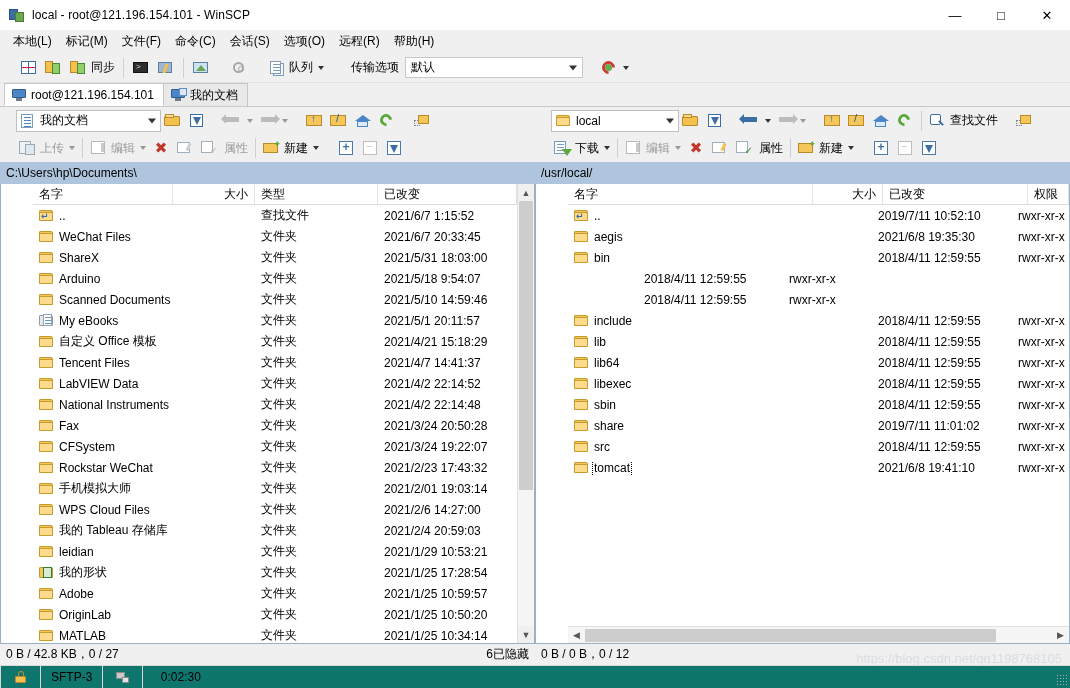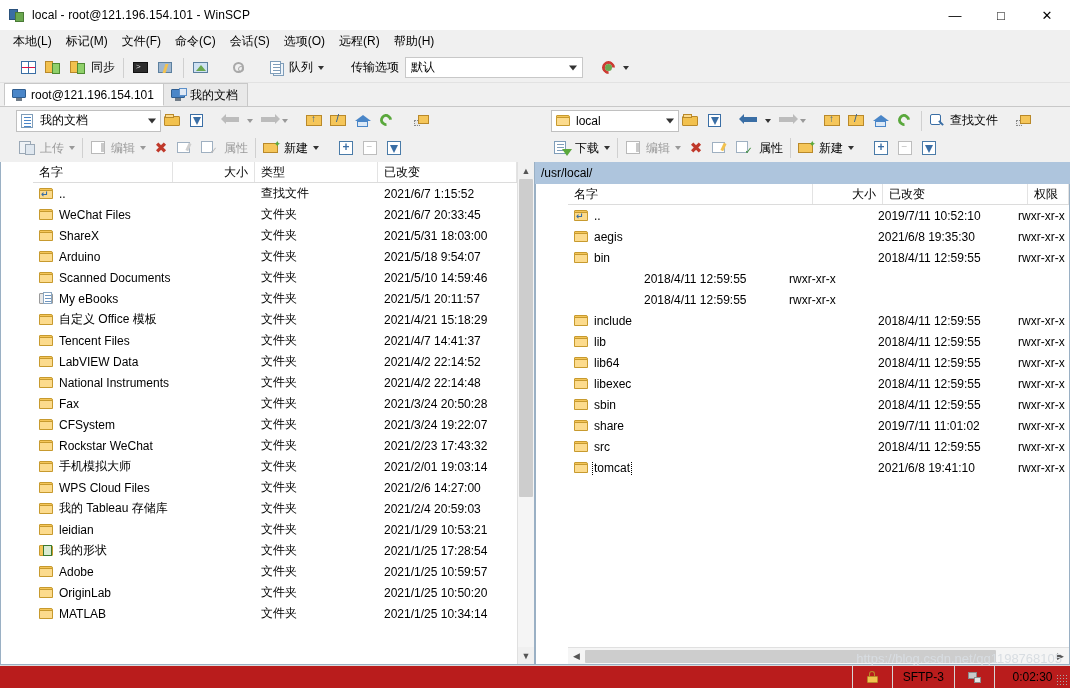--- a/index.html
+++ b/index.html
@@ -115,22 +115,22 @@
   .hsb .track { flex:1 1 auto; height:15px; position:relative;}
   .hsb .thumb { position:absolute; top:1px; bottom:1px; background:#cdcdcd; border-radius:1px;}
 
   .listbody { flex:1 1 auto; display:flex; min-height:0;margin-left:32px;}
 
   
   .statusrow { height:21px; flex:0 0 21px; display:flex; background:#f0f0f0; font-size:12px; align-items:center;}
   .st-cell { display:flex; align-items:center; height:21px; padding:0 6px;}
   .st-left { width:535px; flex:0 0 535px; justify-content:space-between;}
   .st-right { flex:1 1 auto;}
-  .bottombar { height:23px; flex:0 0 23px; display:flex; align-items:center; justify-content:flex-end;
-      background:#b91c1c; border-top:1px solid #dcdcdc; position:relative;}
+  .bottombar { height:23px; flex:0 0 23px; display:flex; align-items:center; 
+      background:#0f766e; border-top:1px solid #dcdcdc; position:relative;}
   .bb-cell { height:22px; display:flex; align-items:center; justify-content:center; padding:0 10px;
      border-left:1px solid #d6d6d6; font-size:12px; min-width:40px;}
   .lock { width:11px;height:12px; position:relative;}
   .lock .body { position:absolute; bottom:0; left:0; width:11px; height:7px; background:#f2c14e; border:1px solid #b9892a; border-radius:1px;}
   .lock .shack { position:absolute; top:0; left:2.5px; width:6px; height:6px; border:1.5px solid #b9892a; border-bottom:none; border-radius:3px 3px 0 0;}
   .netico { width:13px;height:11px; position:relative;}
   .netico i { position:absolute; left:0;top:0;width:9px;height:7px;background:#c9c9c9;border:1px solid #8c8c8c;}
   .netico b { position:absolute; right:0;bottom:0;width:7px;height:6px;background:#e3e3e3;border:1px solid #8c8c8c;}
   .grip-res { position:absolute; right:2px; bottom:2px; width:12px; height:12px;
      background-image: radial-gradient(#aaa 40%, transparent 41%); background-size:3px 3px;}
@@ -437,20 +437,23 @@
           <span class="ic plusbox"></span>
         </div>
         <div class="tb-btn">
           <span class="ic minusbox"></span>
         </div>
         <div class="tb-btn">
           <span class="ic filterbox"></span>
         </div>
       </div>
 
+      <div class="addressbar">
+        <span>C:\Users\hp\Documents\</span>
+      </div>
 
       <div class="listwrap">
         <div class="listbody">
           <div style="flex:1 1 auto; display:flex; flex-direction:column; min-width:0;">
             <div class="hdr">
               <div class="col" style="width:140px">名字</div>
               <div class="col num" style="width:82px">大小</div>
               <div class="col" style="width:123px">类型</div>
               <div class="col" style="flex:1 1 auto">已改变</div>
             </div>
@@ -1221,20 +1224,29 @@
                 <div class="thumb" style="left:0; width:88%"></div>
               </div>
               <div class="arw">▶</div>
             </div>
           </div>
         </div>
       </div>
     </div>
   </div>
 
+  <div class="statusrow">
+    <div class="st-cell st-left">
+      <span>0 B / 42.8 KB，0 / 27</span>
+      <span>6已隐藏</span>
+    </div>
+    <div class="st-cell st-right">
+      <span>0 B / 0 B，0 / 12</span>
+    </div>
+  </div>
 
   <div class="bottombar">
     <div class="watermark">https://blog.csdn.net/qq1198768105</div>
     <div class="bb-cell">
       <span class="lock">
           <span class="shack"></span>
           <span class="body"></span>
         </span>
     </div>
     <div class="bb-cell">SFTP-3</div>

